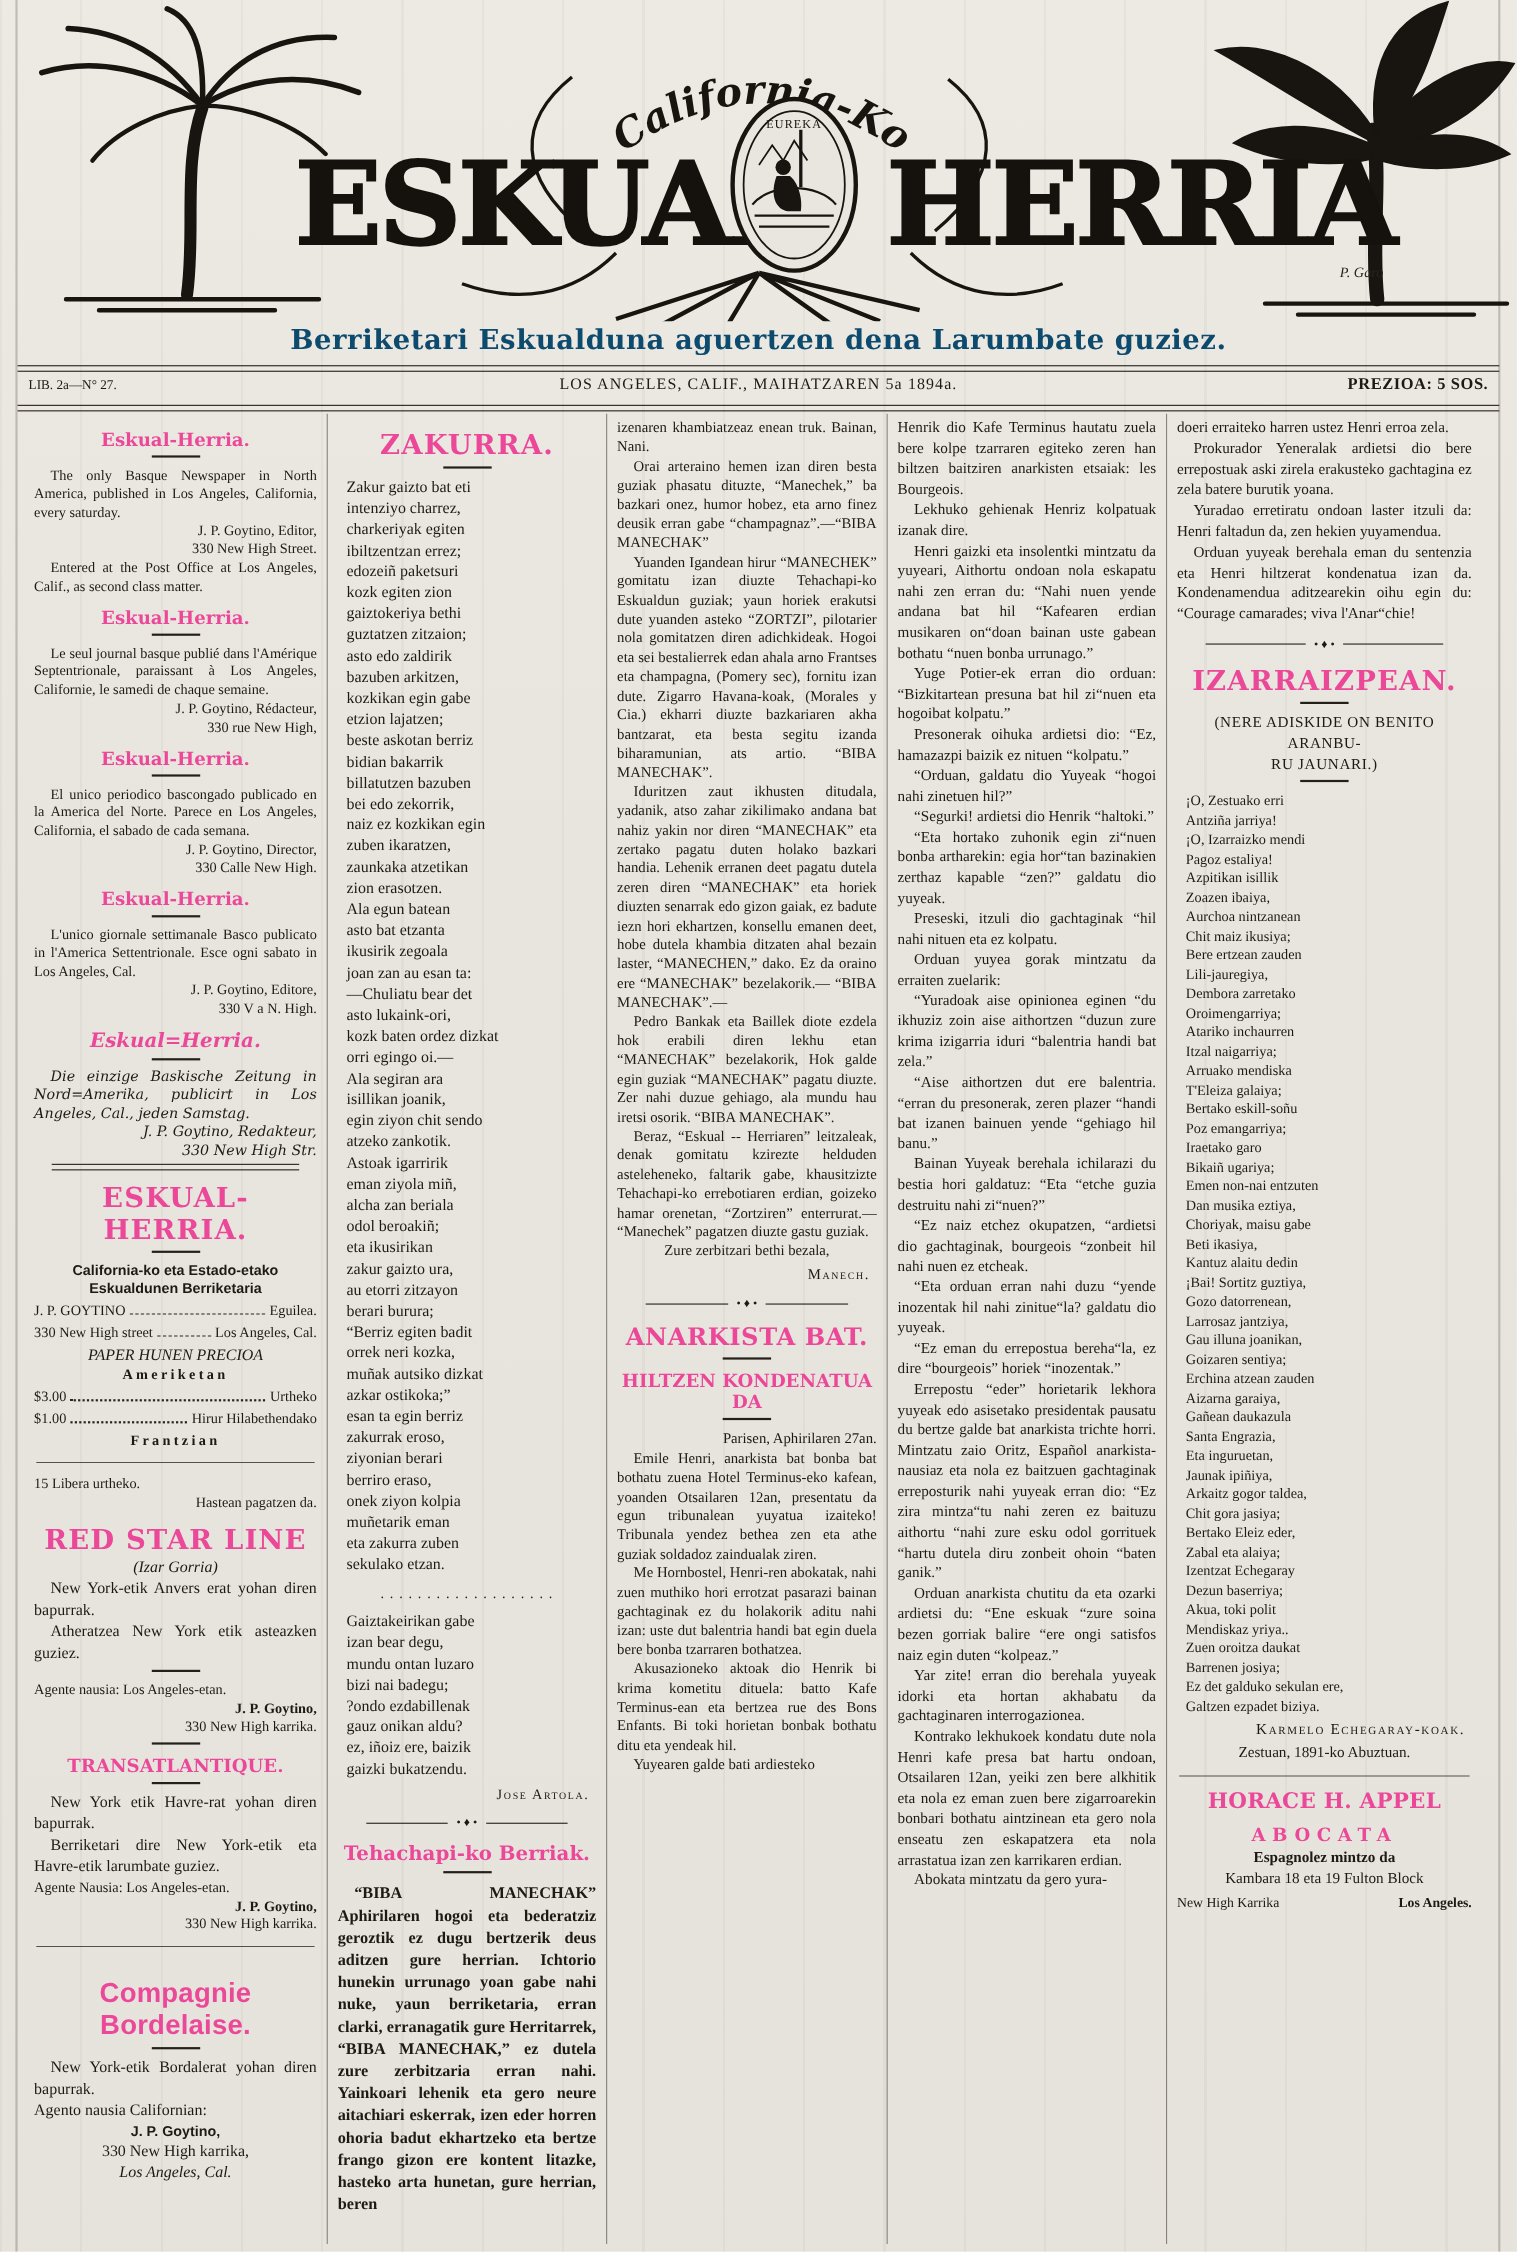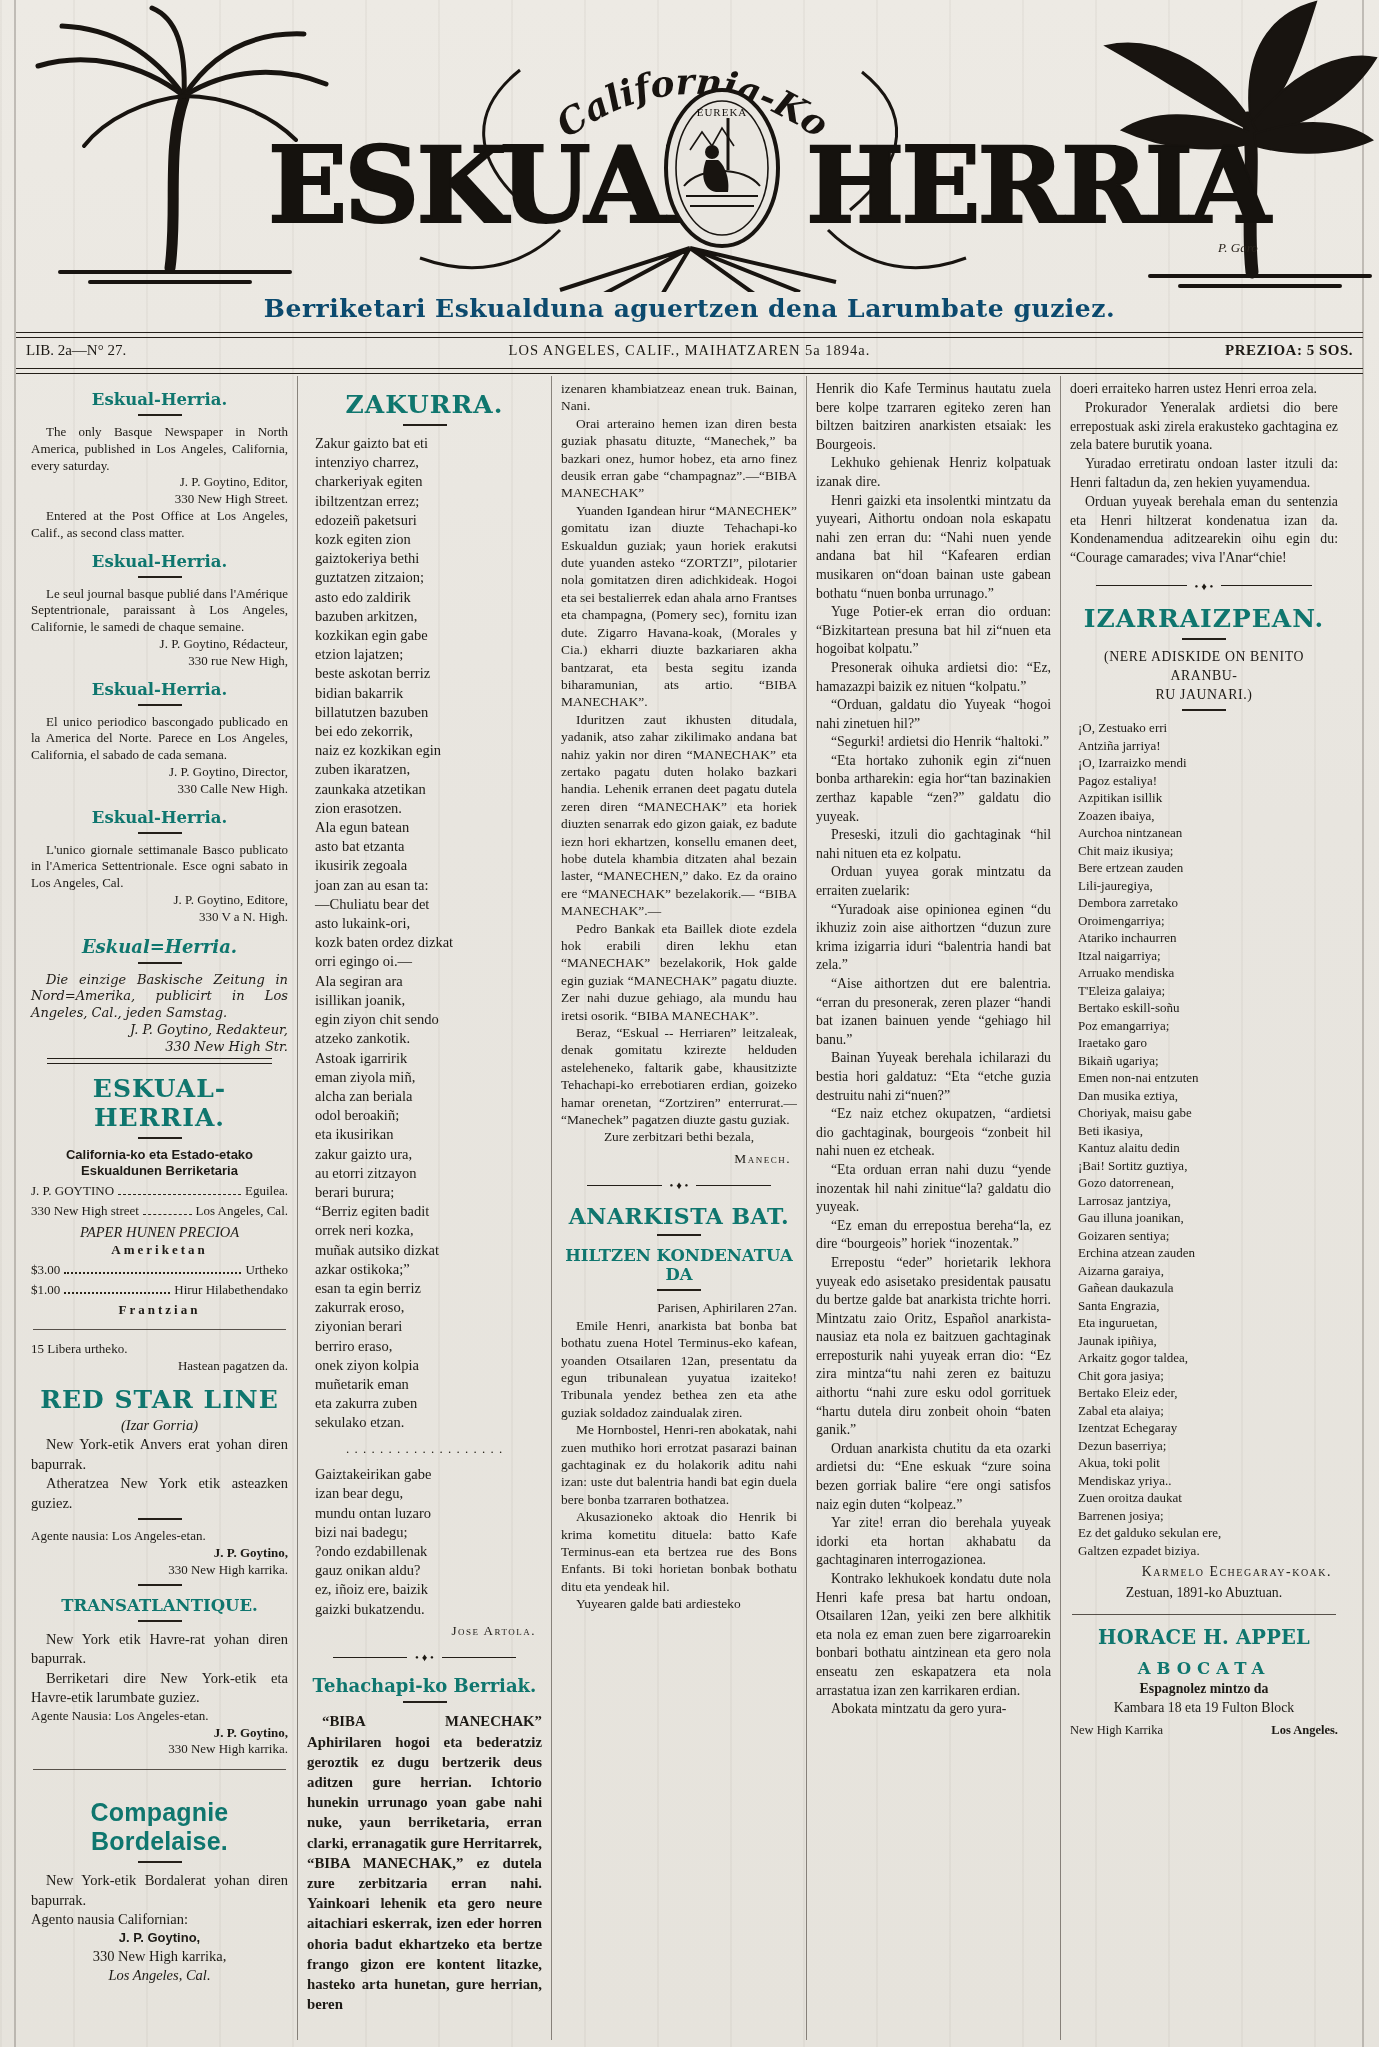--- a/index.html
+++ b/index.html
@@ -11,30 +11,30 @@
     font-family:"Liberation Serif",serif;color:#1d1a15;
   }
   .edge{position:absolute;top:0;bottom:0;width:2px;background:rgba(60,52,44,.25);}
   #edge-l{left:14px}#edge-r{left:1362px}
   
   #masthead{height:292px;position:relative;}
   #subtitle{text-align:center;font-family:"DejaVu Serif",serif;font-weight:700;
     font-size:25px;letter-spacing:.5px;height:38px;line-height:34px;color:#0c4a6e;}
   .dbl{height:4px;border-top:1.6px solid #241f19;border-bottom:1px solid #241f19;margin:2px 16px;}
   #dateline{display:flex;align-items:baseline;margin:4px 26px 2px 26px;height:24px;}
-  #issue-number{font-size:15px;width:270px;}
+  #issue-number{font-size:12px;width:270px;}
   #place-date{flex:1;text-align:center;font-size:14.5px;letter-spacing:1px;}
   #price{width:270px;text-align:right;font-weight:700;font-size:15px;letter-spacing:.5px;}
   
   #cols{display:flex;margin:0 16px 0 22px;height:1664px;overflow:hidden;}
   .col{overflow:hidden;padding:4px 9px 0 9px;border-right:1px solid rgba(55,48,40,.55);}
   .col:last-child{border-right:none;}
   .c1{width:257px}.c2{width:235px}.c3{width:236px}.c4{width:235px}.c5{width:268px}
   
-  .h{font-family:"DejaVu Serif",serif;text-align:center;color:#0f766e;margin:10px 0 2px;}
+  .h{font-family:"DejaVu Serif",serif;text-align:center;color:#ec4899;margin:10px 0 2px;}
   .h1{font-size:22px;font-weight:700;letter-spacing:.5px;}
   .wide{font-size:25px;letter-spacing:1px;}
   .cond{font-size:19.5px;letter-spacing:.2px;margin-bottom:0;}
   .sans{font-family:"Liberation Sans",sans-serif;font-size:25px;letter-spacing:.2px;margin-top:28px;}
   .h2{font-size:16.5px;font-weight:700;}
   .h2b{font-size:18px;font-weight:700;}
   .sp{letter-spacing:6px;}
   .frak{font-style:italic;font-family:"DejaVu Serif",serif;}
   .shr{width:44px;border-top:2px solid #241f19;margin:5px auto 8px auto;}
   .rule{border-top:1px solid rgba(50,43,36,.8);margin:11px 2px;}

